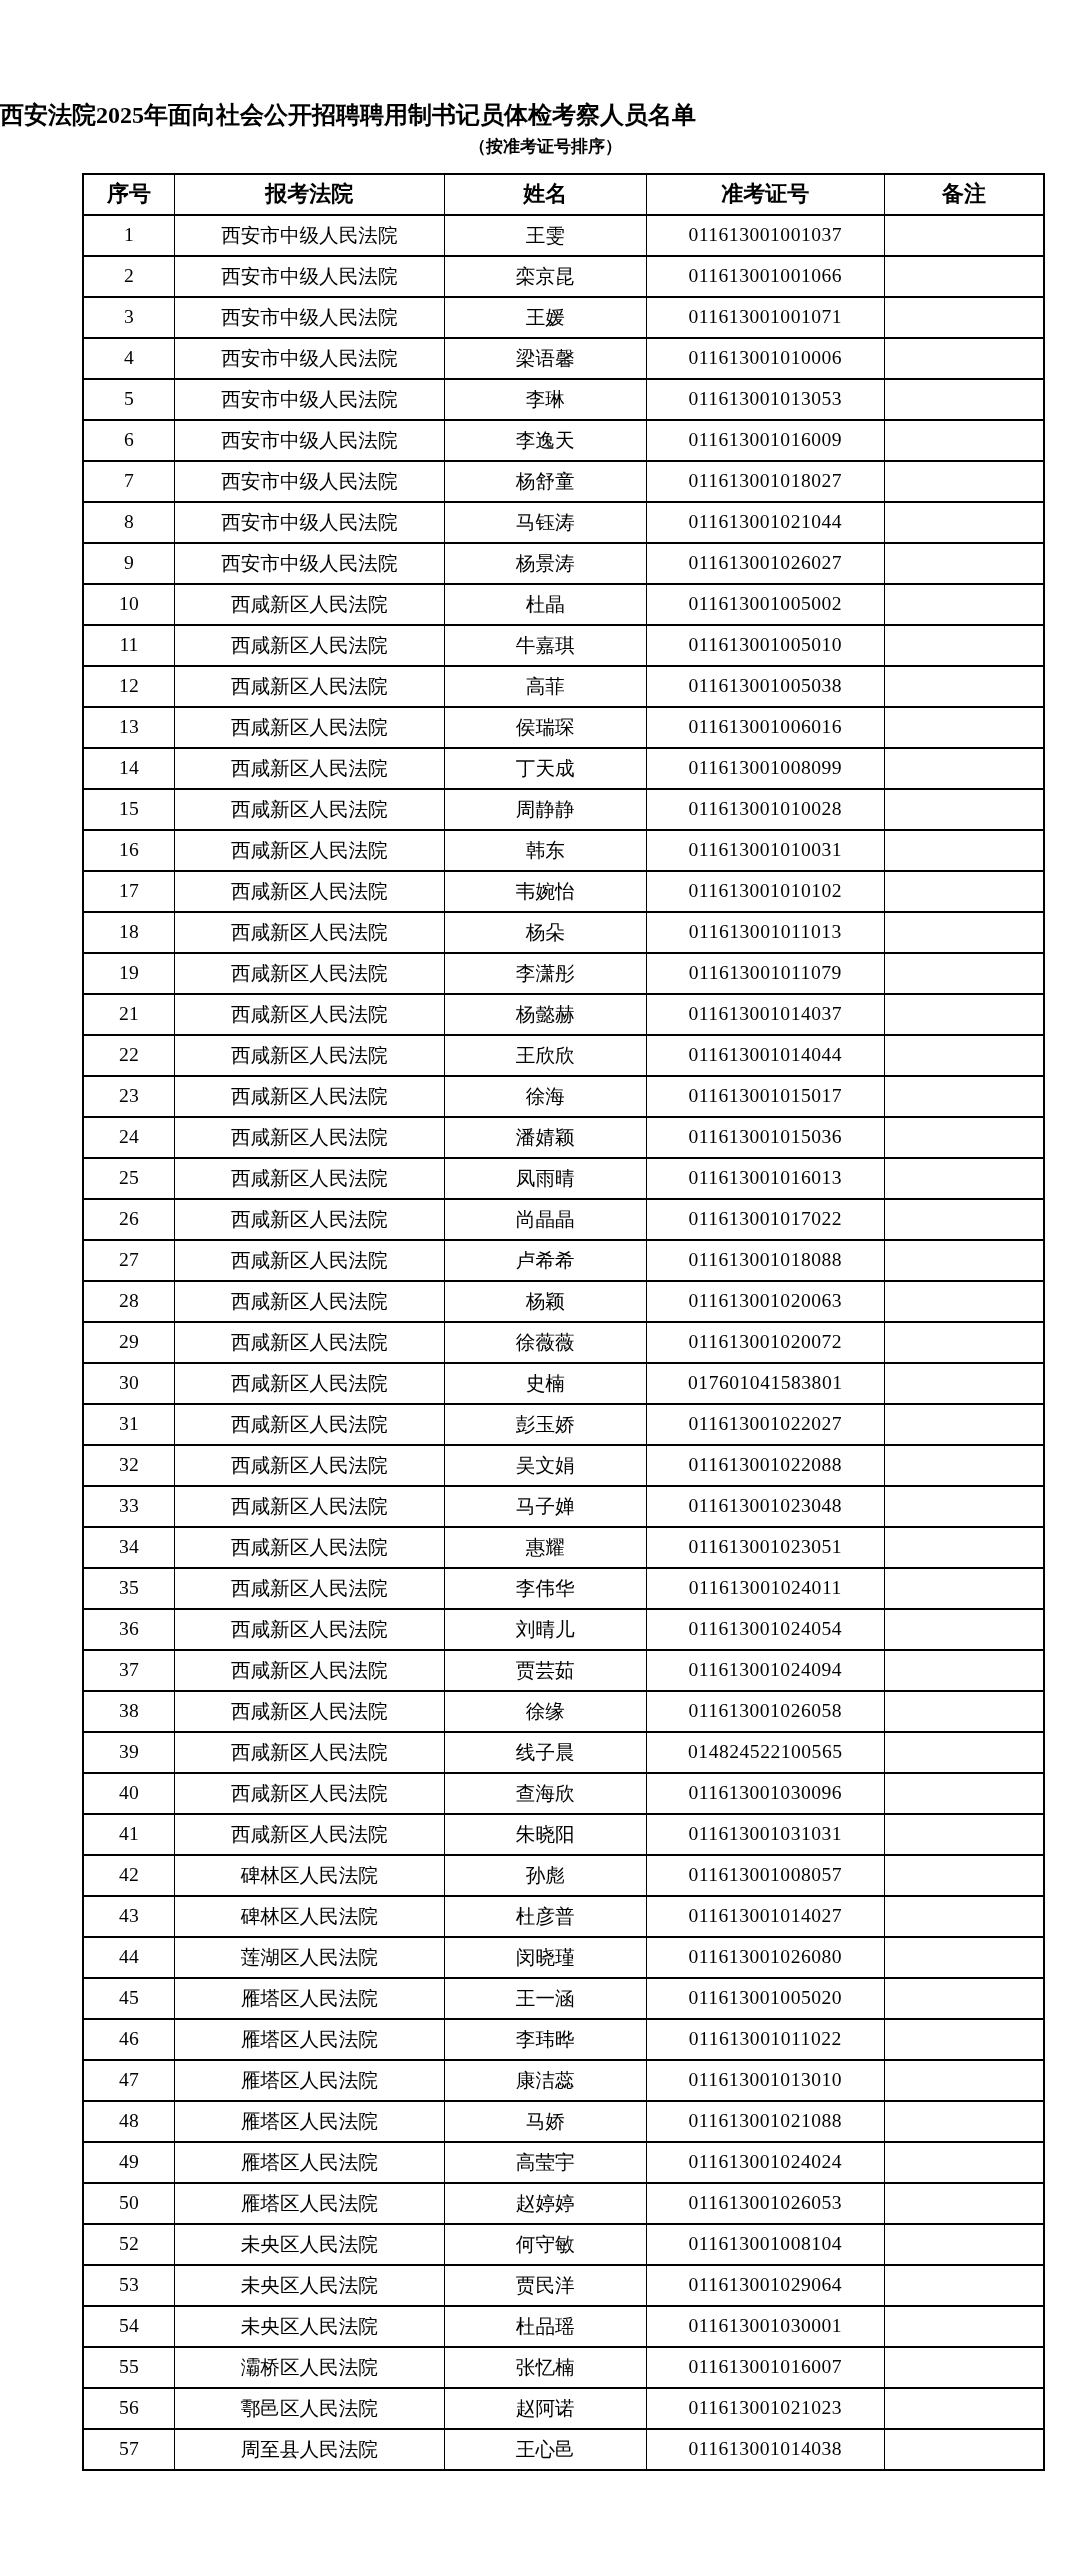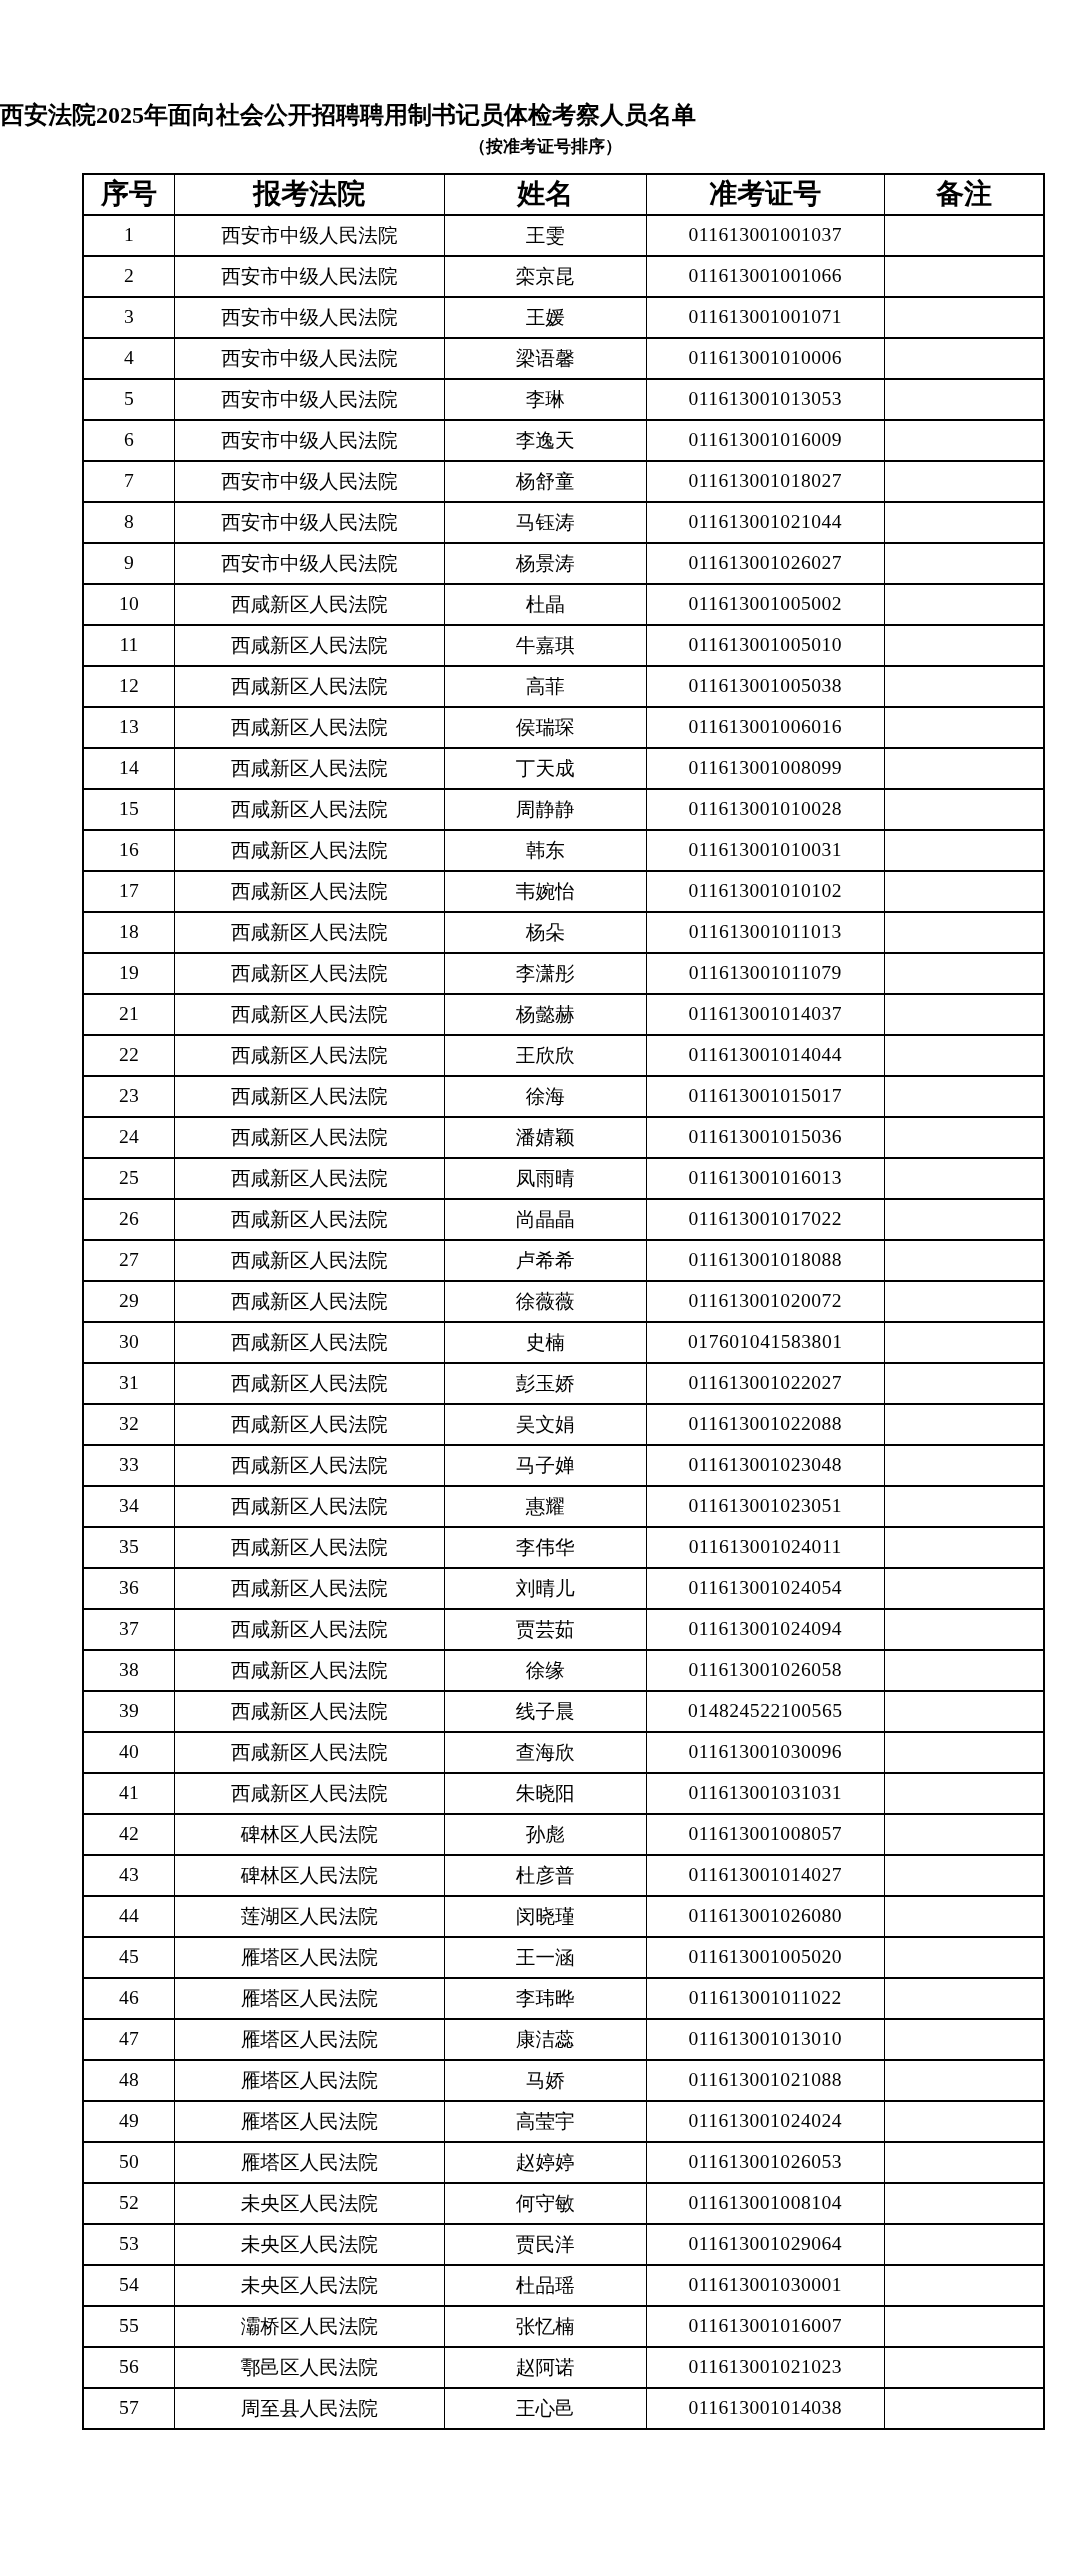--- a/index.html
+++ b/index.html
@@ -52,21 +52,21 @@
     border-right: 1px solid #000000;
     border-bottom: 2.6px double #000000;
     text-align: center;
     vertical-align: middle;
     padding: 0;
     overflow: hidden;
     white-space: nowrap;
   }
   table.roster th {
     height: 39px;
-    font-size: 28px;
+    font-size: 22px;
     font-weight: bold;
     border-top: 2.6px double #000000;
   }
   table.roster td {
     height: 39px;
     font-size: 19.6px;
     font-weight: normal;
   }
   col.c-no     { width: 9.5%; }
   col.c-court  { width: 28.1%; }
@@ -304,20 +304,27 @@
     </tr>
 
     <tr>
       <td class="no-cell">27</td>
       <td class="court-cell">西咸新区人民法院</td>
       <td class="name-cell">卢希希</td>
       <td class="ticket-cell">011613001018088</td>
       <td class="note-cell"></td>
     </tr>
 
+    <tr>
+      <td class="no-cell">28</td>
+      <td class="court-cell">西咸新区人民法院</td>
+      <td class="name-cell">杨颖</td>
+      <td class="ticket-cell">011613001020063</td>
+      <td class="note-cell"></td>
+    </tr>
 
     <tr>
       <td class="no-cell">29</td>
       <td class="court-cell">西咸新区人民法院</td>
       <td class="name-cell">徐薇薇</td>
       <td class="ticket-cell">011613001020072</td>
       <td class="note-cell"></td>
     </tr>
 
     <tr>

